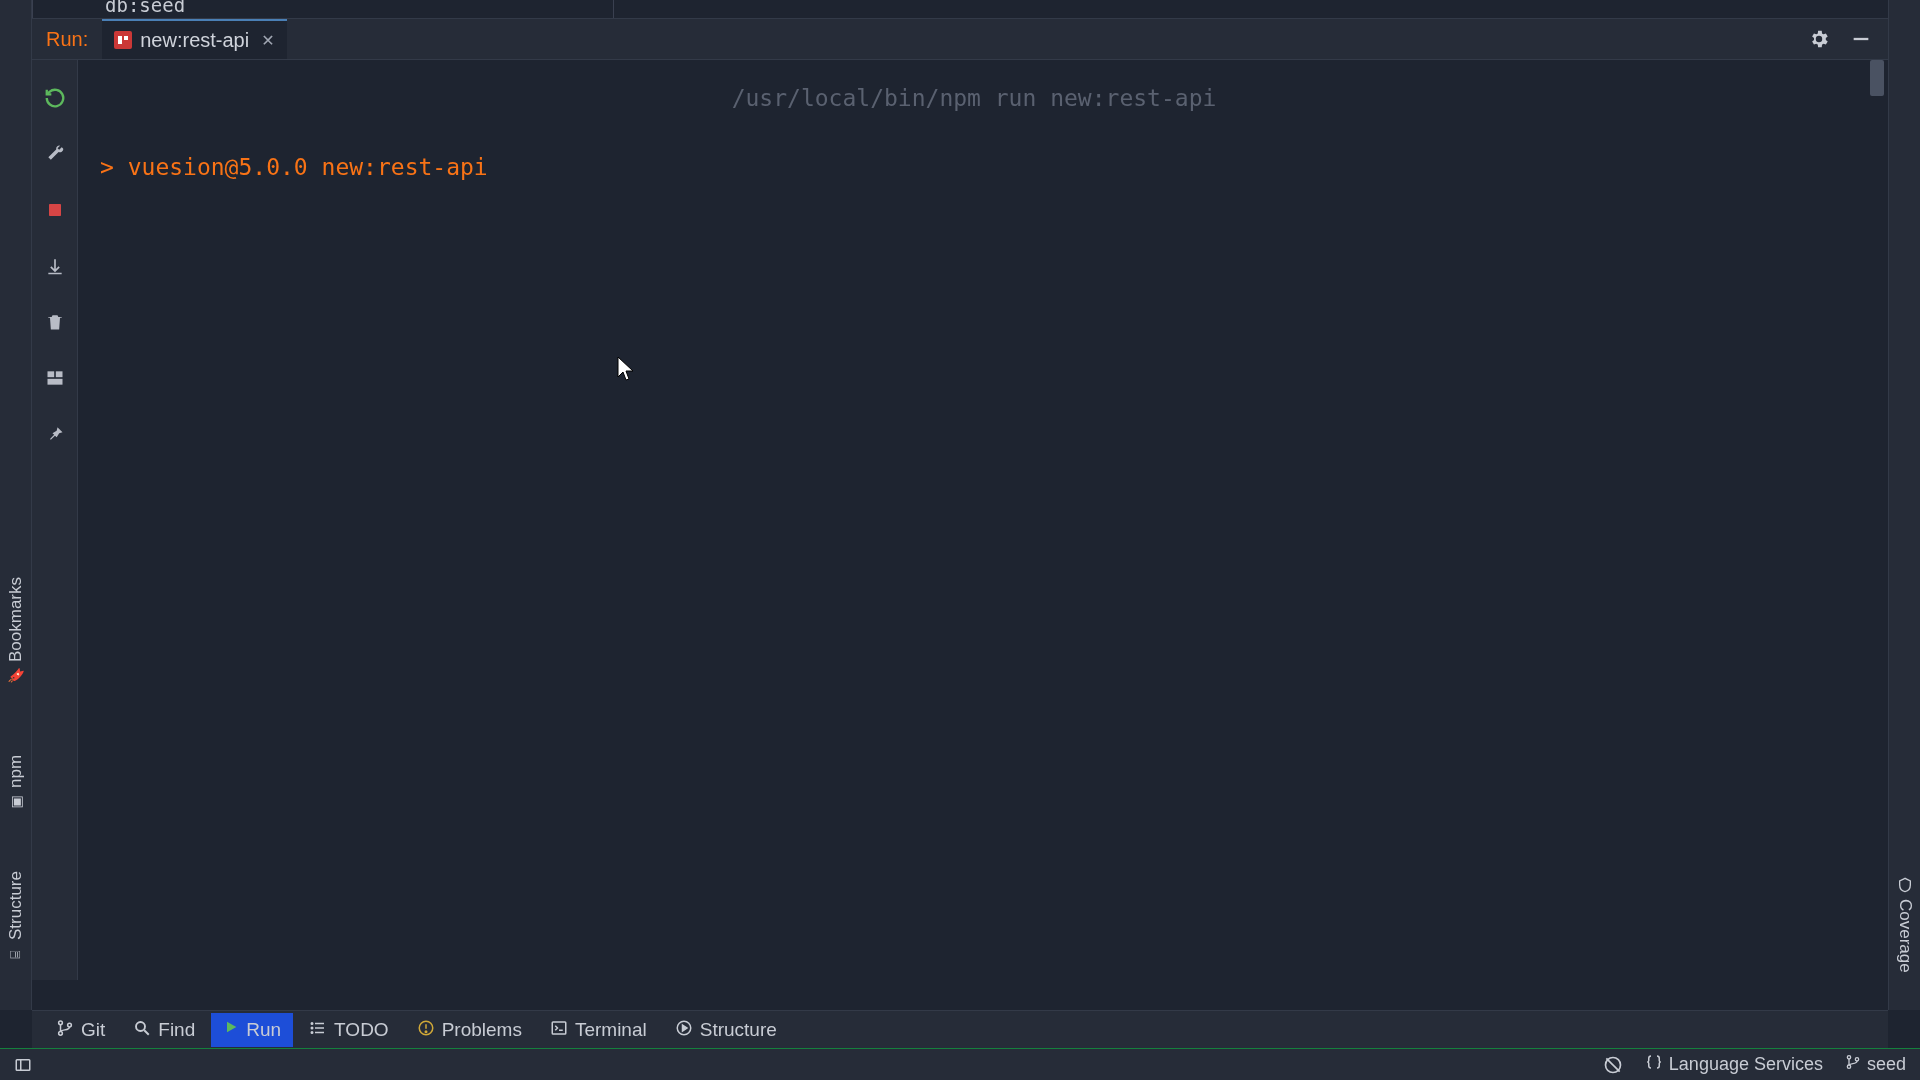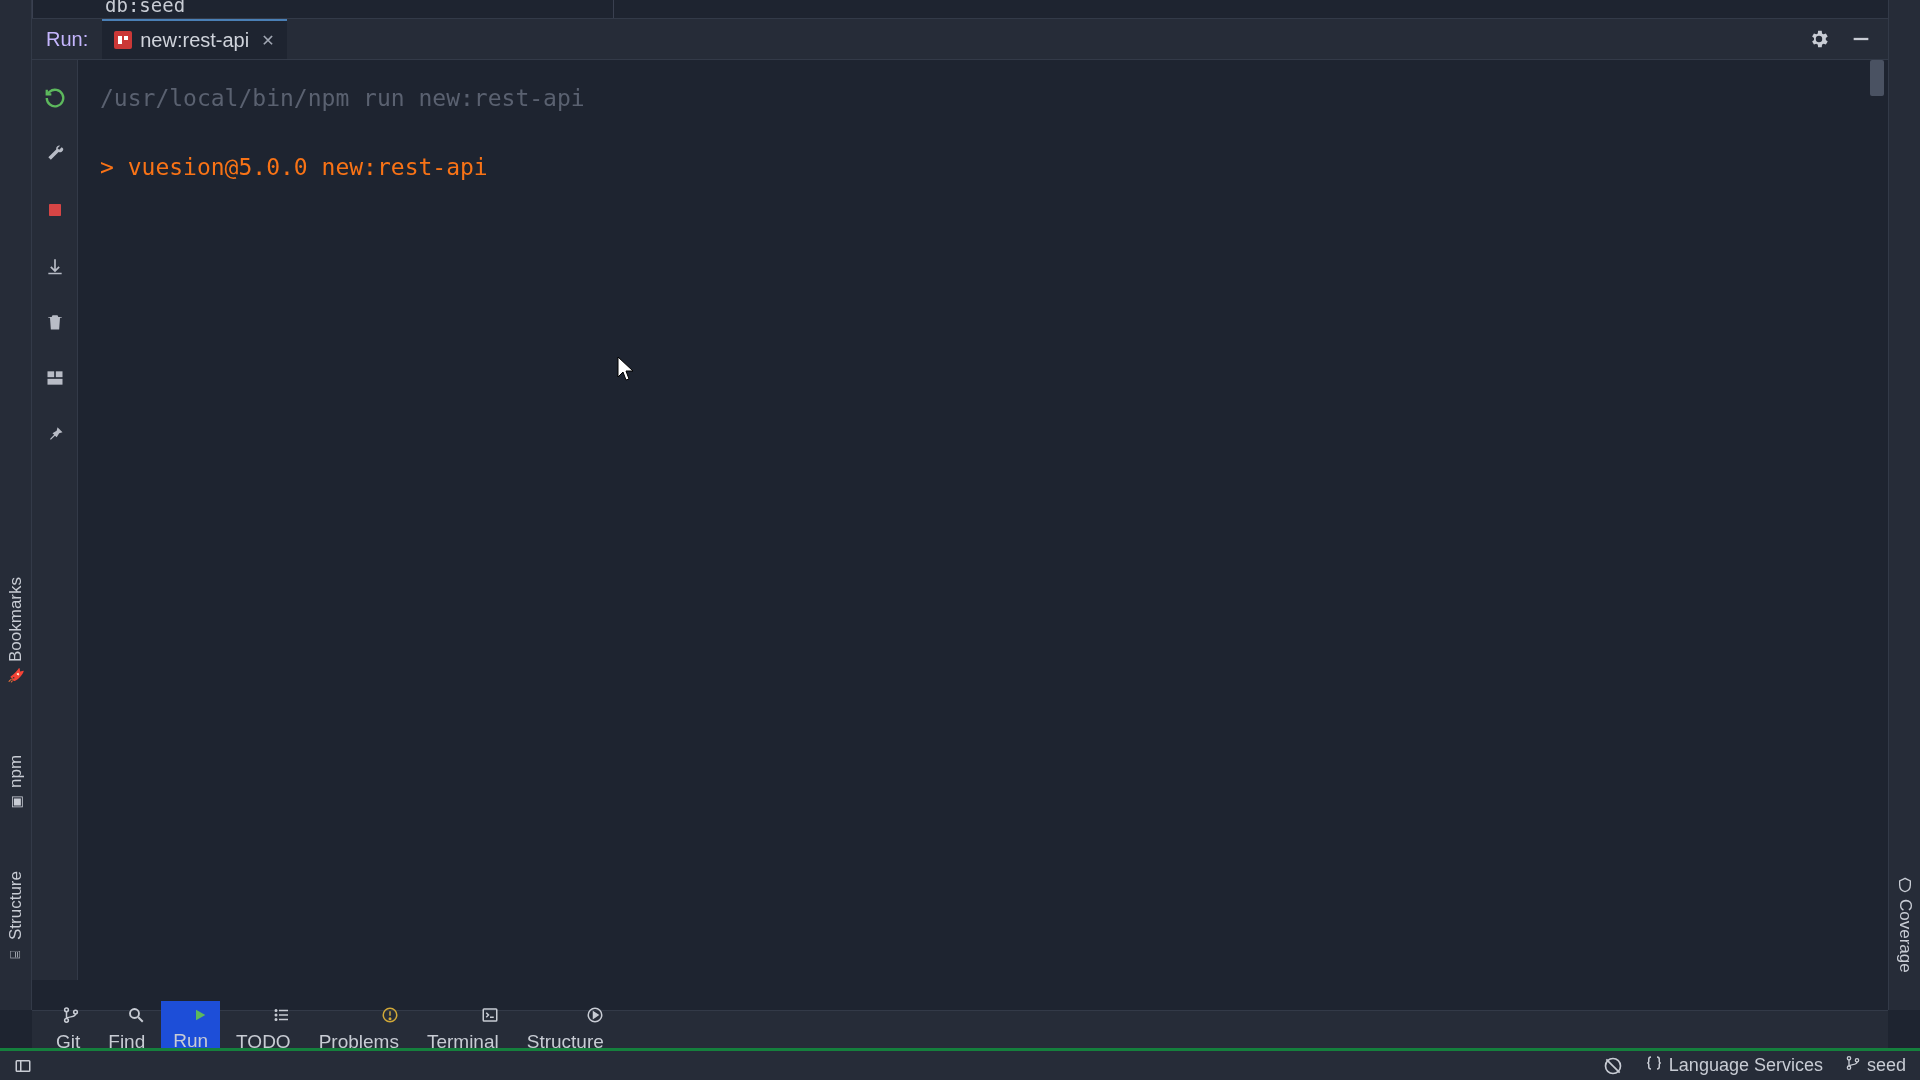--- a/index.html
+++ b/index.html
@@ -95,21 +95,21 @@
     top: 18px; left: 32px; right: 32px;
     height: 42px;
     background: #262c38;
     border-top: 1px solid #333a48;
     border-bottom: 1px solid #333a48;
     display: flex;
     align-items: center;
   }
   .run-label {
     font-size: 20px;
-    color: #c4b5fd;
+    color: #f97316;
     padding: 0 14px;
   }
   .run-tab {
     display: flex;
     align-items: center;
     gap: 8px;
     height: 100%;
     padding: 2px 12px;
     background: #1e2430;
     border-top: 2px solid #4a7fb5;
@@ -165,21 +165,21 @@
   
   .console {
     position: absolute;
     top: 60px; left: 78px; right: 50px;
     bottom: 70px;
     background: #1e2430;
     padding: 18px 22px;
     font-size: 23px;
     line-height: 1.8;
   }
-  .cmd-line { color: #5a6170; }
+  .cmd-line { color: #5a6170; text-align: center; }
   .out-line { color: #f97316; }
   .prompt-q { color: #2bd4c5; font-weight: bold; }
   .prompt-label { color: #e8e8e8; font-weight: bold; }
   .prompt-chev { color: #6b7280; }
   .cursor {
     display: inline-block;
     width: 12px; height: 24px;
     background: #2bd4c5;
     vertical-align: middle;
     margin-left: 10px;
@@ -206,41 +206,40 @@
     height: 38px;
     background: #262c38;
     border-top: 1px solid #333a48;
     display: flex;
     align-items: center;
     padding-left: 12px;
     gap: 4px;
   }
   .bbar-item {
     display: flex;
-    align-items: flex-end;
+    align-items: flex-start;
     gap: 7px;
     padding: 6px 12px;
     font-size: 19px;
     color: #c8ccd4;
     cursor: pointer;
     border-radius: 0;
-    flex-direction: column;
   }
   .bbar-item.active { background: #1d4ed8; }
   .bbar-icon { display: inline-flex; }
   .play-green { color: #5db95d; }
   .warn-yellow { color: #d0a838; }
 
   
   .status-bar {
     position: absolute;
     bottom: 0; left: 0; right: 0;
     height: 32px;
     background: #262c38;
-    border-top: 3px solid #15803d;
+    border-top: 1px solid #15803d;
     display: flex;
     align-items: center;
     padding: 0 14px;
   }
   .sb-left { display: flex; gap: 14px; align-items:center; }
   .sb-right { margin-left: auto; display: flex; gap: 22px; align-items:center; font-size: 18px; color:#c8ccd4; }
   .sb-item { display:flex; align-items:center; gap:6px; cursor:pointer; }
 </style>
 </head>
 <body>

